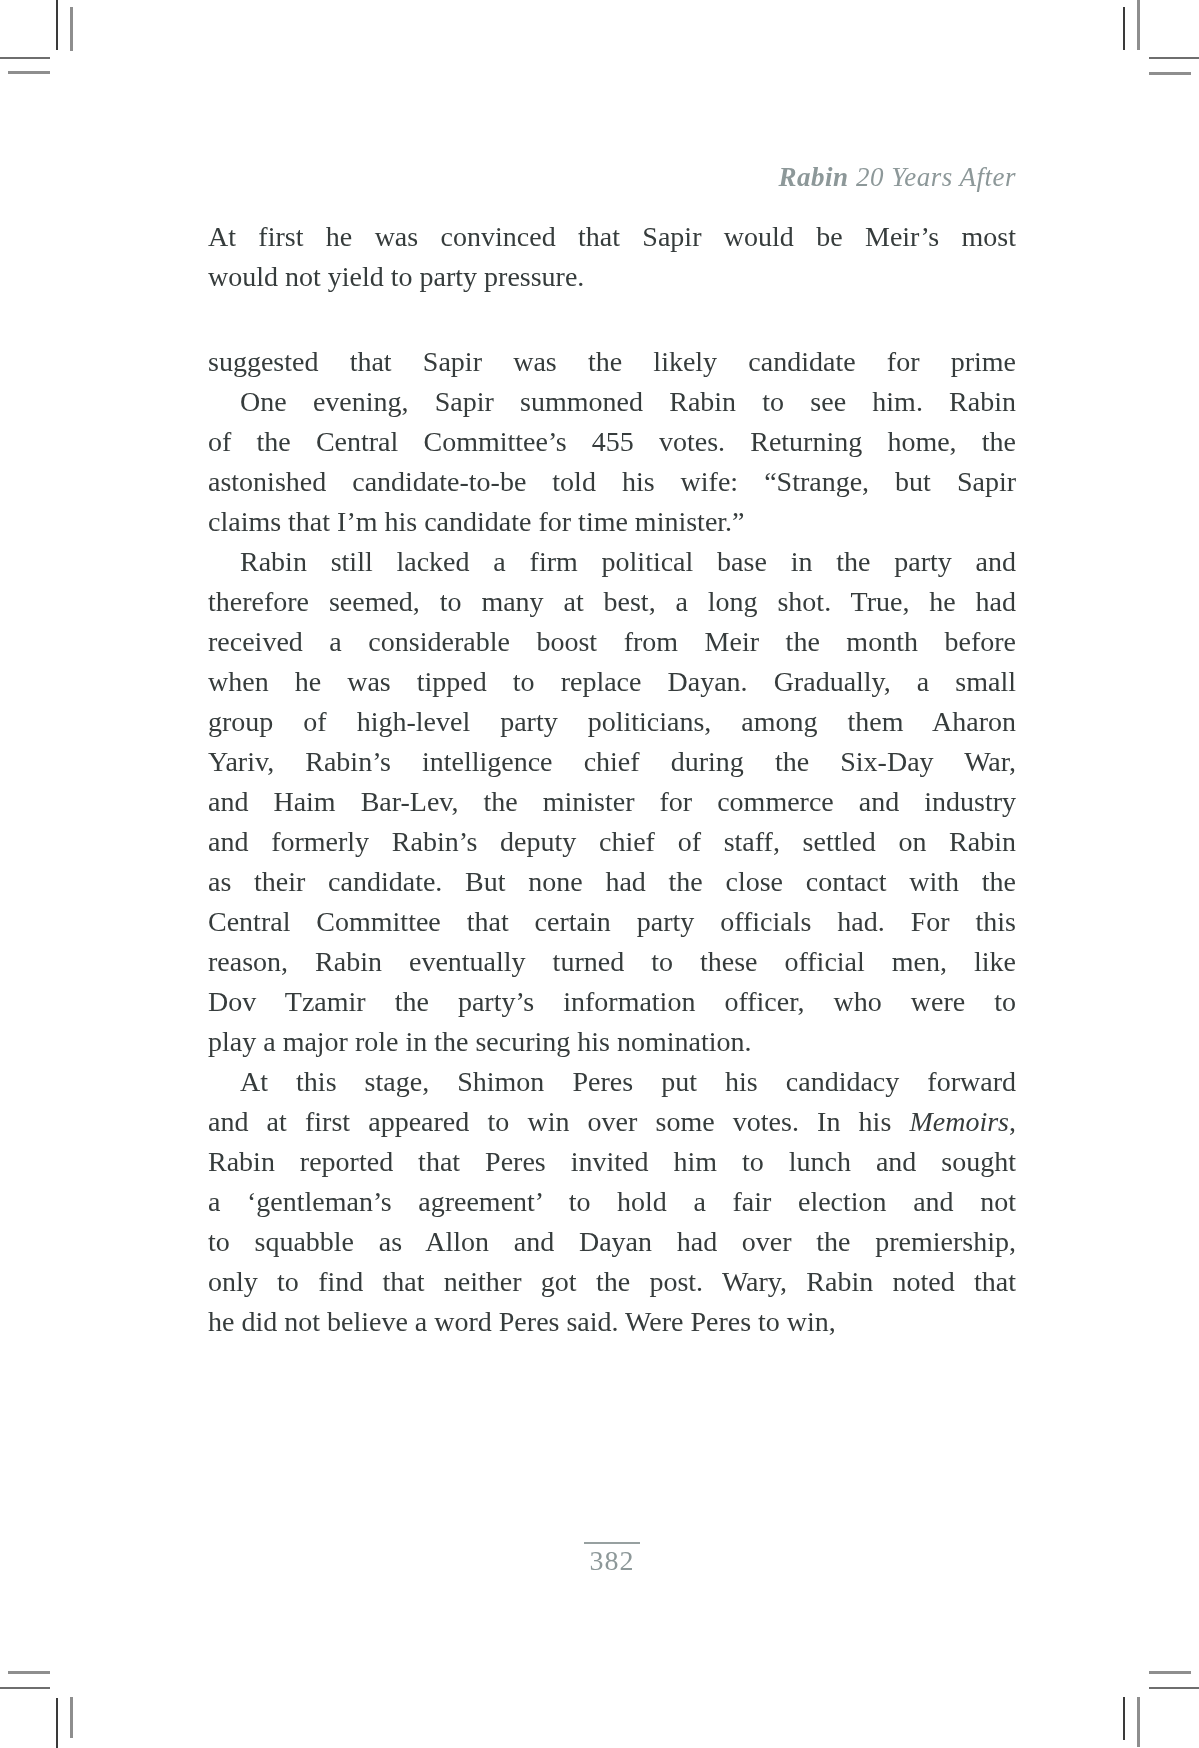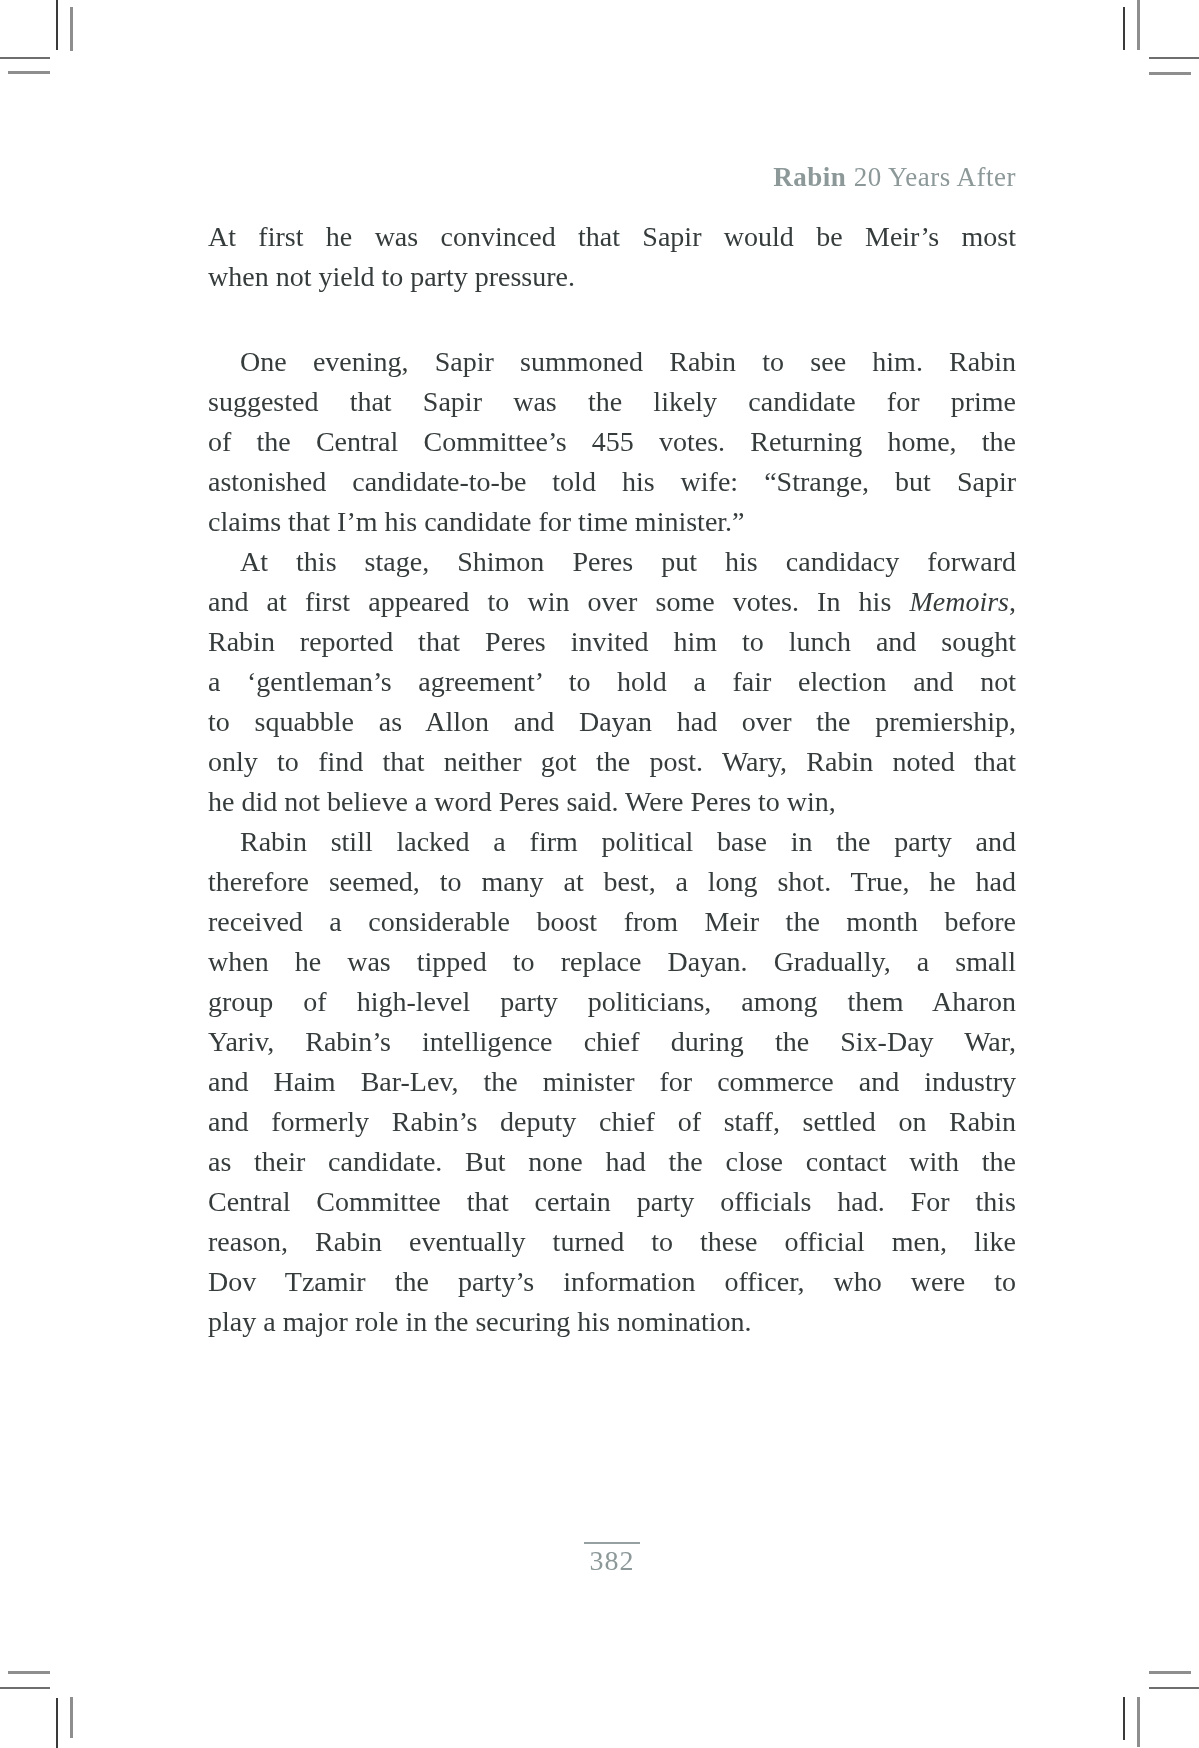--- a/index.html
+++ b/index.html
@@ -27,20 +27,21 @@
   .cm.mid{background:var(--crop-mid);}
   .cm.gray{background:var(--crop-gray);}
   
   .running-head{
     position:absolute;
     left:208px;top:160px;width:808px;
     text-align:right;
     font-size:27px;line-height:34px;
     color:var(--header-text);
     letter-spacing:0.5px;
+    font-style:italic;
   }
   .rh-bold{font-weight:bold;}
   .rh-rest{margin-left:0.28em;}
   
   .text-block{
     position:absolute;
     left:208px;top:217px;width:808px;
     font-size:28px;
     color:var(--body-text);
     line-height:40px;
@@ -107,53 +108,53 @@
     <div class="cm gray" style="left:1137px;top:1697px;width:3px;height:50px;"></div>
   </div>
 
   <div class="running-head">
     <span class="rh-bold">Rabin</span><span class="rh-rest">20 Years After</span>
   </div>
 
   <div class="text-block" id="body-text">
       <div class="paragraph">
         <div class="line just">At first he was convinced that Sapir would be Meir’s most</div>
-        <div class="line">when not yield to party pressure.</div>
+        <div class="line">would not yield to party pressure.</div>
       </div>
       <div class="paragraph space-before">
+        <div class="line just">suggested that Sapir was the likely candidate for prime</div>
         <div class="line just indent">One evening, Sapir summoned Rabin to see him. Rabin</div>
-        <div class="line just">suggested that Sapir was the likely candidate for prime</div>
         <div class="line just">of the Central Committee’s 455 votes. Returning home, the</div>
         <div class="line just">astonished candidate-to-be told his wife: “Strange, but Sapir</div>
         <div class="line">claims that I’m his candidate for time minister.”</div>
-      </div>
-      <div class="paragraph">
-        <div class="line just indent">At this stage, Shimon Peres put his candidacy forward</div>
-        <div class="line just">and at first appeared to win over some votes. In his <i>Memoirs</i>,</div>
-        <div class="line just">Rabin reported that Peres invited him to lunch and sought</div>
-        <div class="line just">a ‘gentleman’s agreement’ to hold a fair election and not</div>
-        <div class="line just">to squabble as Allon and Dayan had over the premiership,</div>
-        <div class="line just">only to find that neither got the post. Wary, Rabin noted that</div>
-        <div class="line">he did not believe a word Peres said. Were Peres to win,</div>
       </div>
       <div class="paragraph">
         <div class="line just indent">Rabin still lacked a firm political base in the party and</div>
         <div class="line just">therefore seemed, to many at best, a long shot. True, he had</div>
         <div class="line just">received a considerable boost from Meir the month before</div>
         <div class="line just">when he was tipped to replace Dayan. Gradually, a small</div>
         <div class="line just">group of high-level party politicians, among them Aharon</div>
         <div class="line just">Yariv, Rabin’s intelligence chief during the Six-Day War,</div>
         <div class="line just">and Haim Bar-Lev, the minister for commerce and industry</div>
         <div class="line just">and formerly Rabin’s deputy chief of staff, settled on Rabin</div>
         <div class="line just">as their candidate. But none had the close contact with the</div>
         <div class="line just">Central Committee that certain party officials had. For this</div>
         <div class="line just">reason, Rabin eventually turned to these official men, like</div>
         <div class="line just">Dov Tzamir the party’s information officer, who were to</div>
         <div class="line">play a major role in the securing his nomination.</div>
       </div>
+      <div class="paragraph">
+        <div class="line just indent">At this stage, Shimon Peres put his candidacy forward</div>
+        <div class="line just">and at first appeared to win over some votes. In his <i>Memoirs</i>,</div>
+        <div class="line just">Rabin reported that Peres invited him to lunch and sought</div>
+        <div class="line just">a ‘gentleman’s agreement’ to hold a fair election and not</div>
+        <div class="line just">to squabble as Allon and Dayan had over the premiership,</div>
+        <div class="line just">only to find that neither got the post. Wary, Rabin noted that</div>
+        <div class="line">he did not believe a word Peres said. Were Peres to win,</div>
+      </div>
     </div>
 
   <div class="folio">
     <span class="folio-rule"></span>
     <div class="folio-num">382</div>
   </div>
 
 </div>
 
 </body></html>

